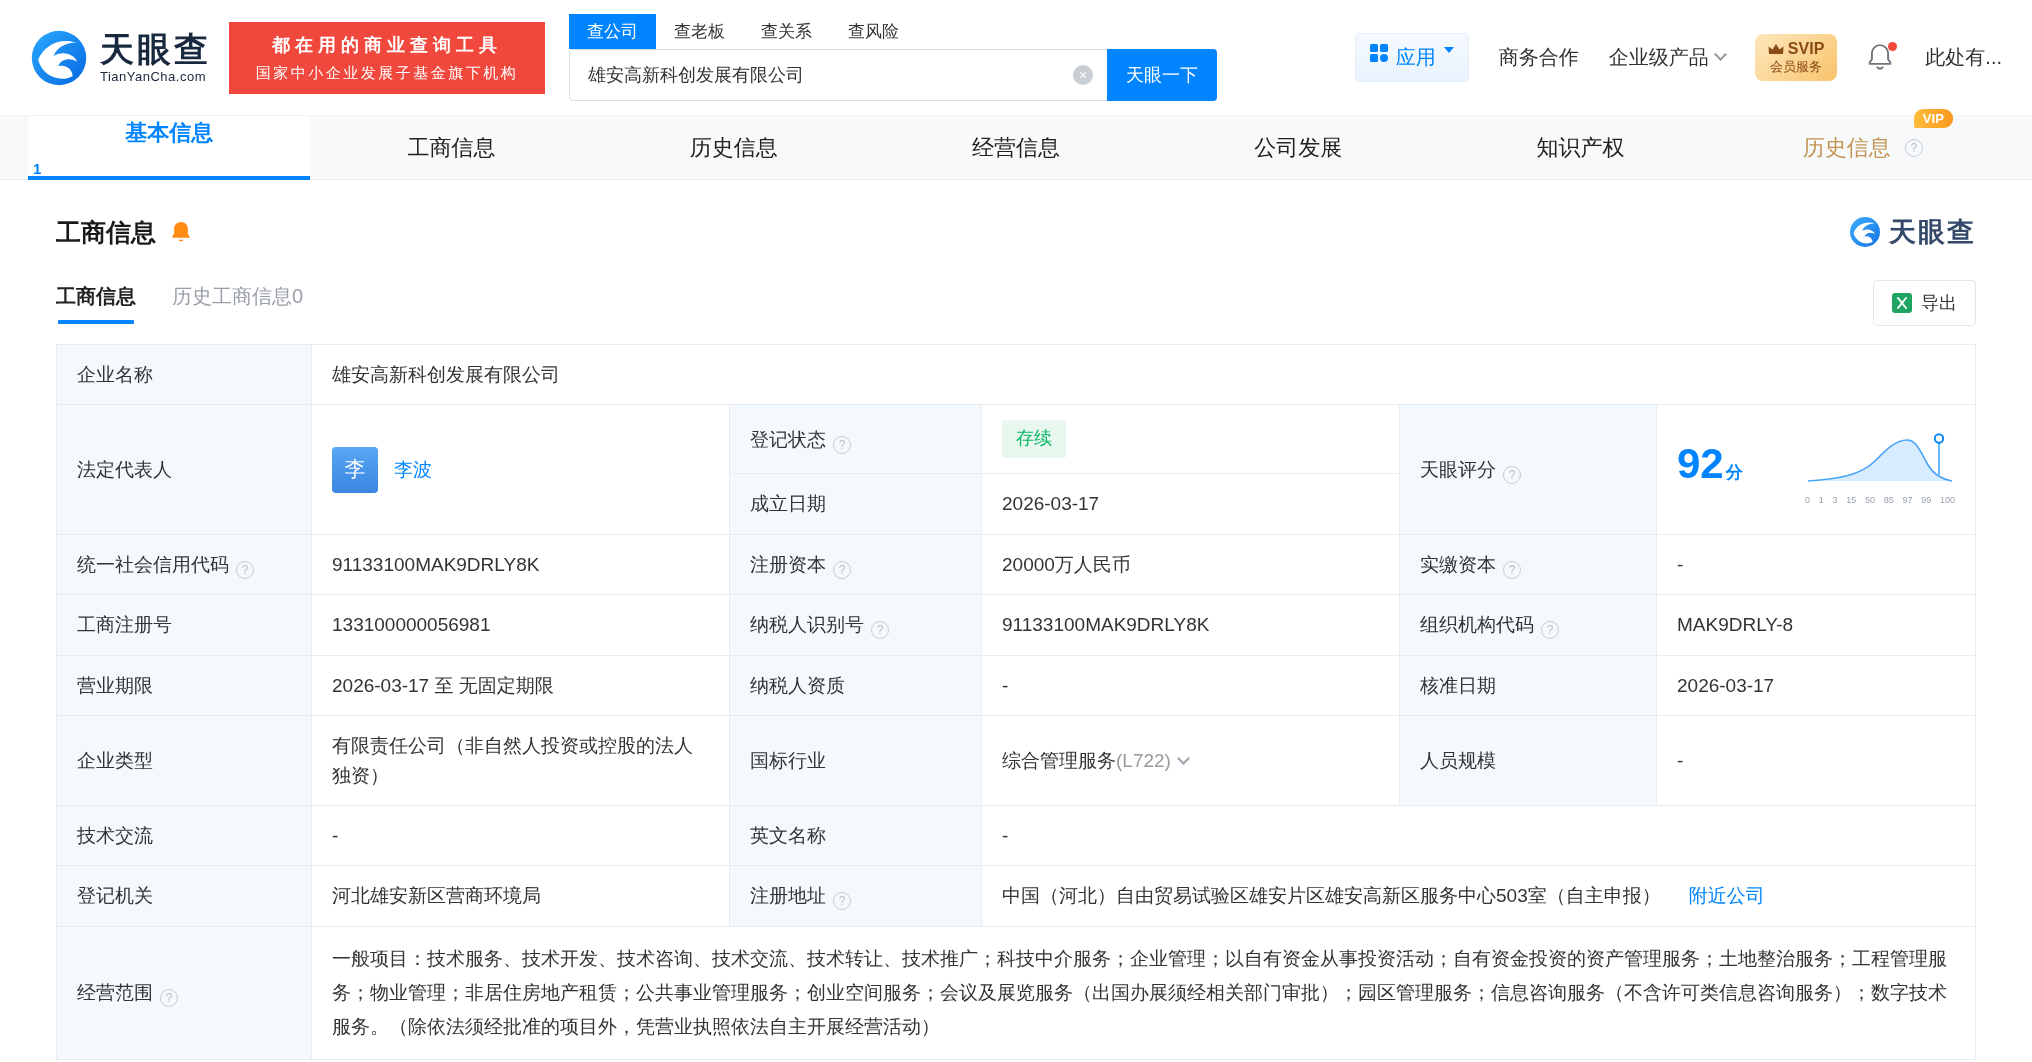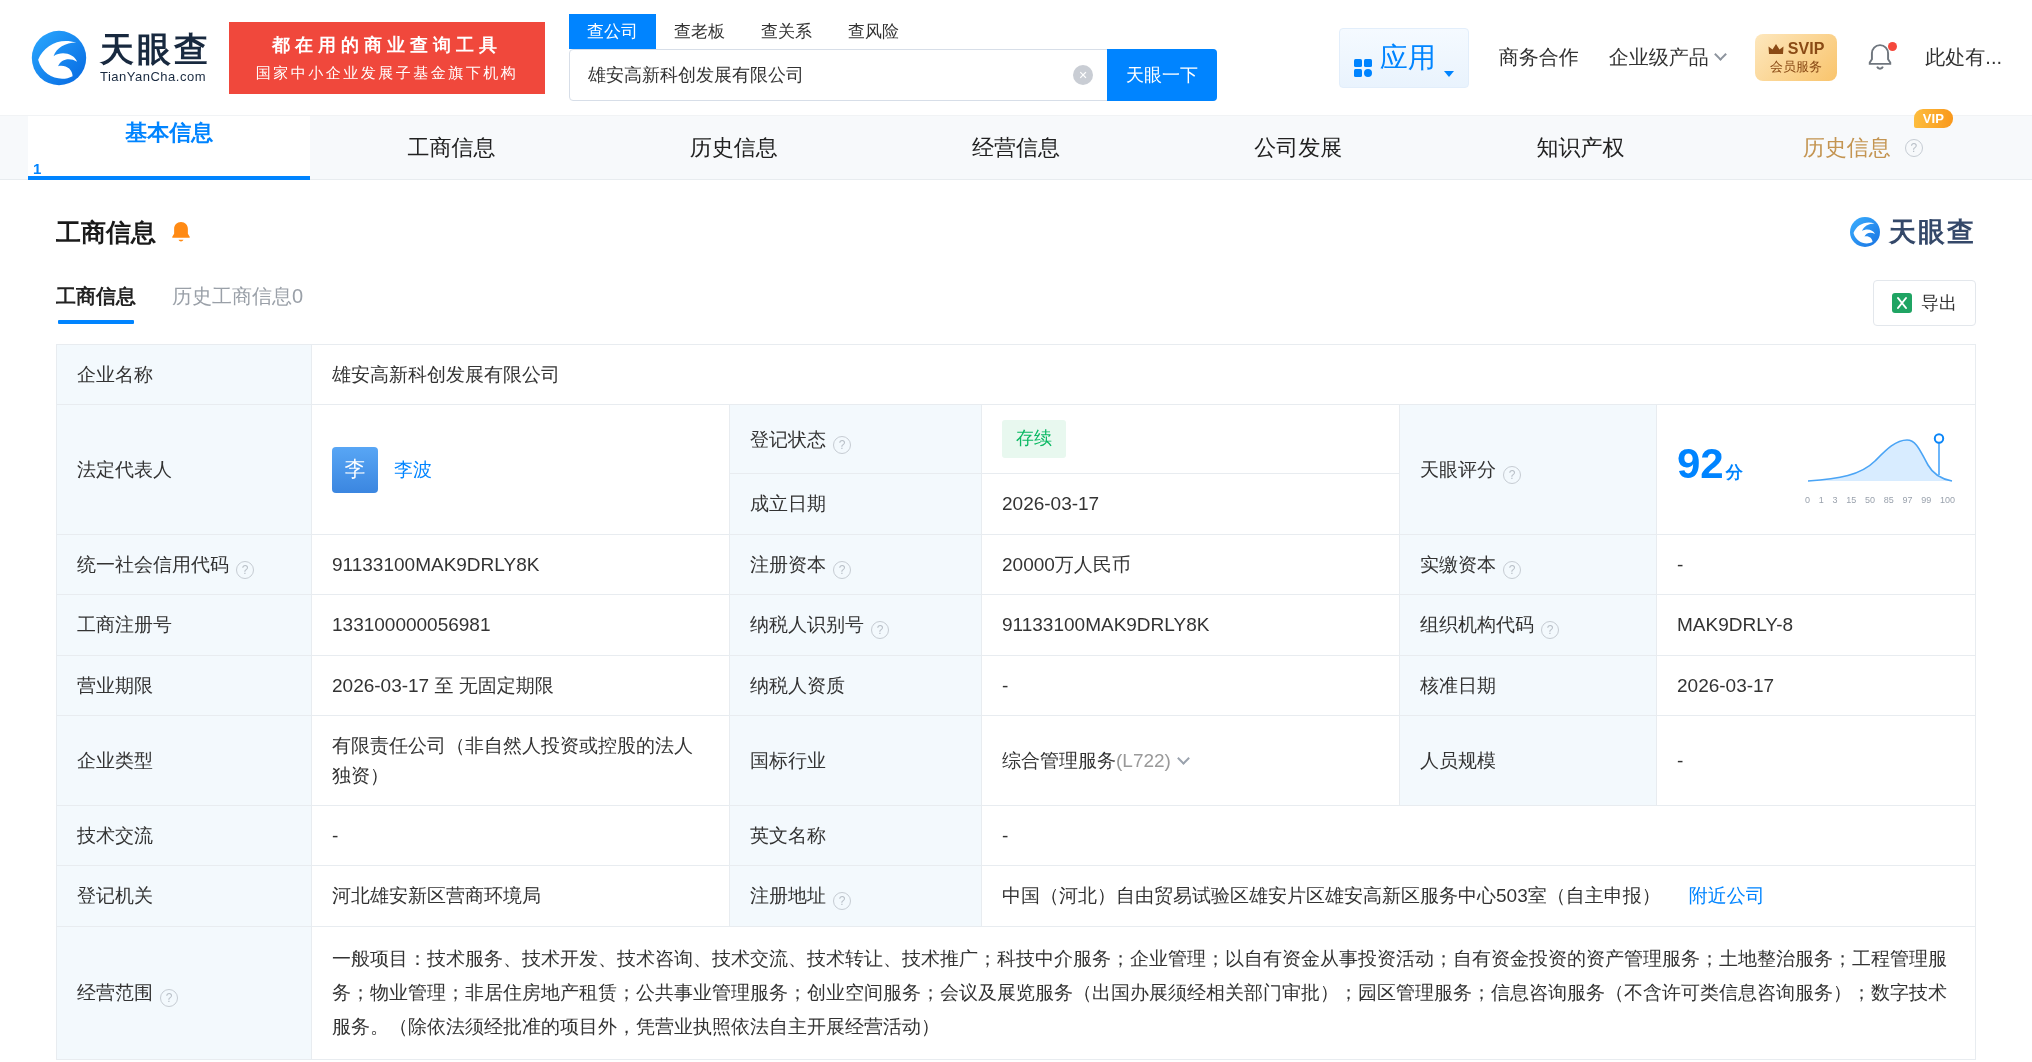--- a/index.html
+++ b/index.html
@@ -25,22 +25,22 @@
   .search-tab { padding:6px 18px; font-size:17px; color:#333; }
   .search-tab.active { background:#0084ff; color:#fff; }
   .search-box { display:flex; align-items:center; height:52px; border:1px solid #d7dee8; border-radius:4px; background:#fff; }
   .search-input { flex:1; border:none; outline:none; font-size:18px; color:#333; padding:0 18px; height:100%; font-family:inherit; background:transparent; }
   .clear-btn { width:20px; height:20px; border-radius:50%; background:#c9cdd4; color:#fff; font-size:11px;
                display:flex; align-items:center; justify-content:center; margin-right:14px; flex:none; line-height:1; }
   .search-btn { width:110px; height:52px; margin:-1px -1px -1px 0; border:none; background:#0084ff; color:#fff;
                 font-size:18px; border-radius:0 4px 4px 0; font-family:inherit; flex:none; }
 
   .header-right { margin-left:auto; display:flex; align-items:center; gap:30px; }
-  .apps-btn { display:flex; align-items:flex-end; gap:8px; background:linear-gradient(180deg,#f5faff,#e9f3fd);
-              border:1px solid #e2eefb; border-radius:4px; padding:10px 14px; color:#0084ff; font-size:28px; }
+  .apps-btn { display:flex; align-items:flex-start; gap:8px; background:linear-gradient(180deg,#f5faff,#e9f3fd);
+              border:1px solid #e2eefb; border-radius:4px; padding:10px 14px; color:#0084ff; font-size:20px; }
   .caret-blue { width:0; height:0; border-left:5px solid transparent; border-right:5px solid transparent; border-top:6px solid #0084ff; margin-top:3px; }
   .hlink { font-size:20px; color:#333; display:flex; align-items:center; gap:7px; white-space:nowrap; }
   .chev { width:9px; height:9px; border-right:2px solid #8d949e; border-bottom:2px solid #8d949e;
           transform:rotate(45deg); display:inline-block; margin-top:-6px; }
   .svip { background:linear-gradient(135deg,#fde7bd,#f9c46c); border-radius:8px; padding:5px 13px; text-align:center; line-height:1.3; }
   .svip .s1 { display:flex; align-items:center; justify-content:center; gap:4px; font-size:16px; font-weight:bold; color:#8a4a15; }
   .svip .s2 { font-size:13px; color:#8a4a15; }
   .bell-wrap { position:relative; width:28px; height:30px; }
   .red-dot { position:absolute; top:-1px; right:-2px; width:9px; height:9px; border-radius:50%; background:#f5483c; }
 

